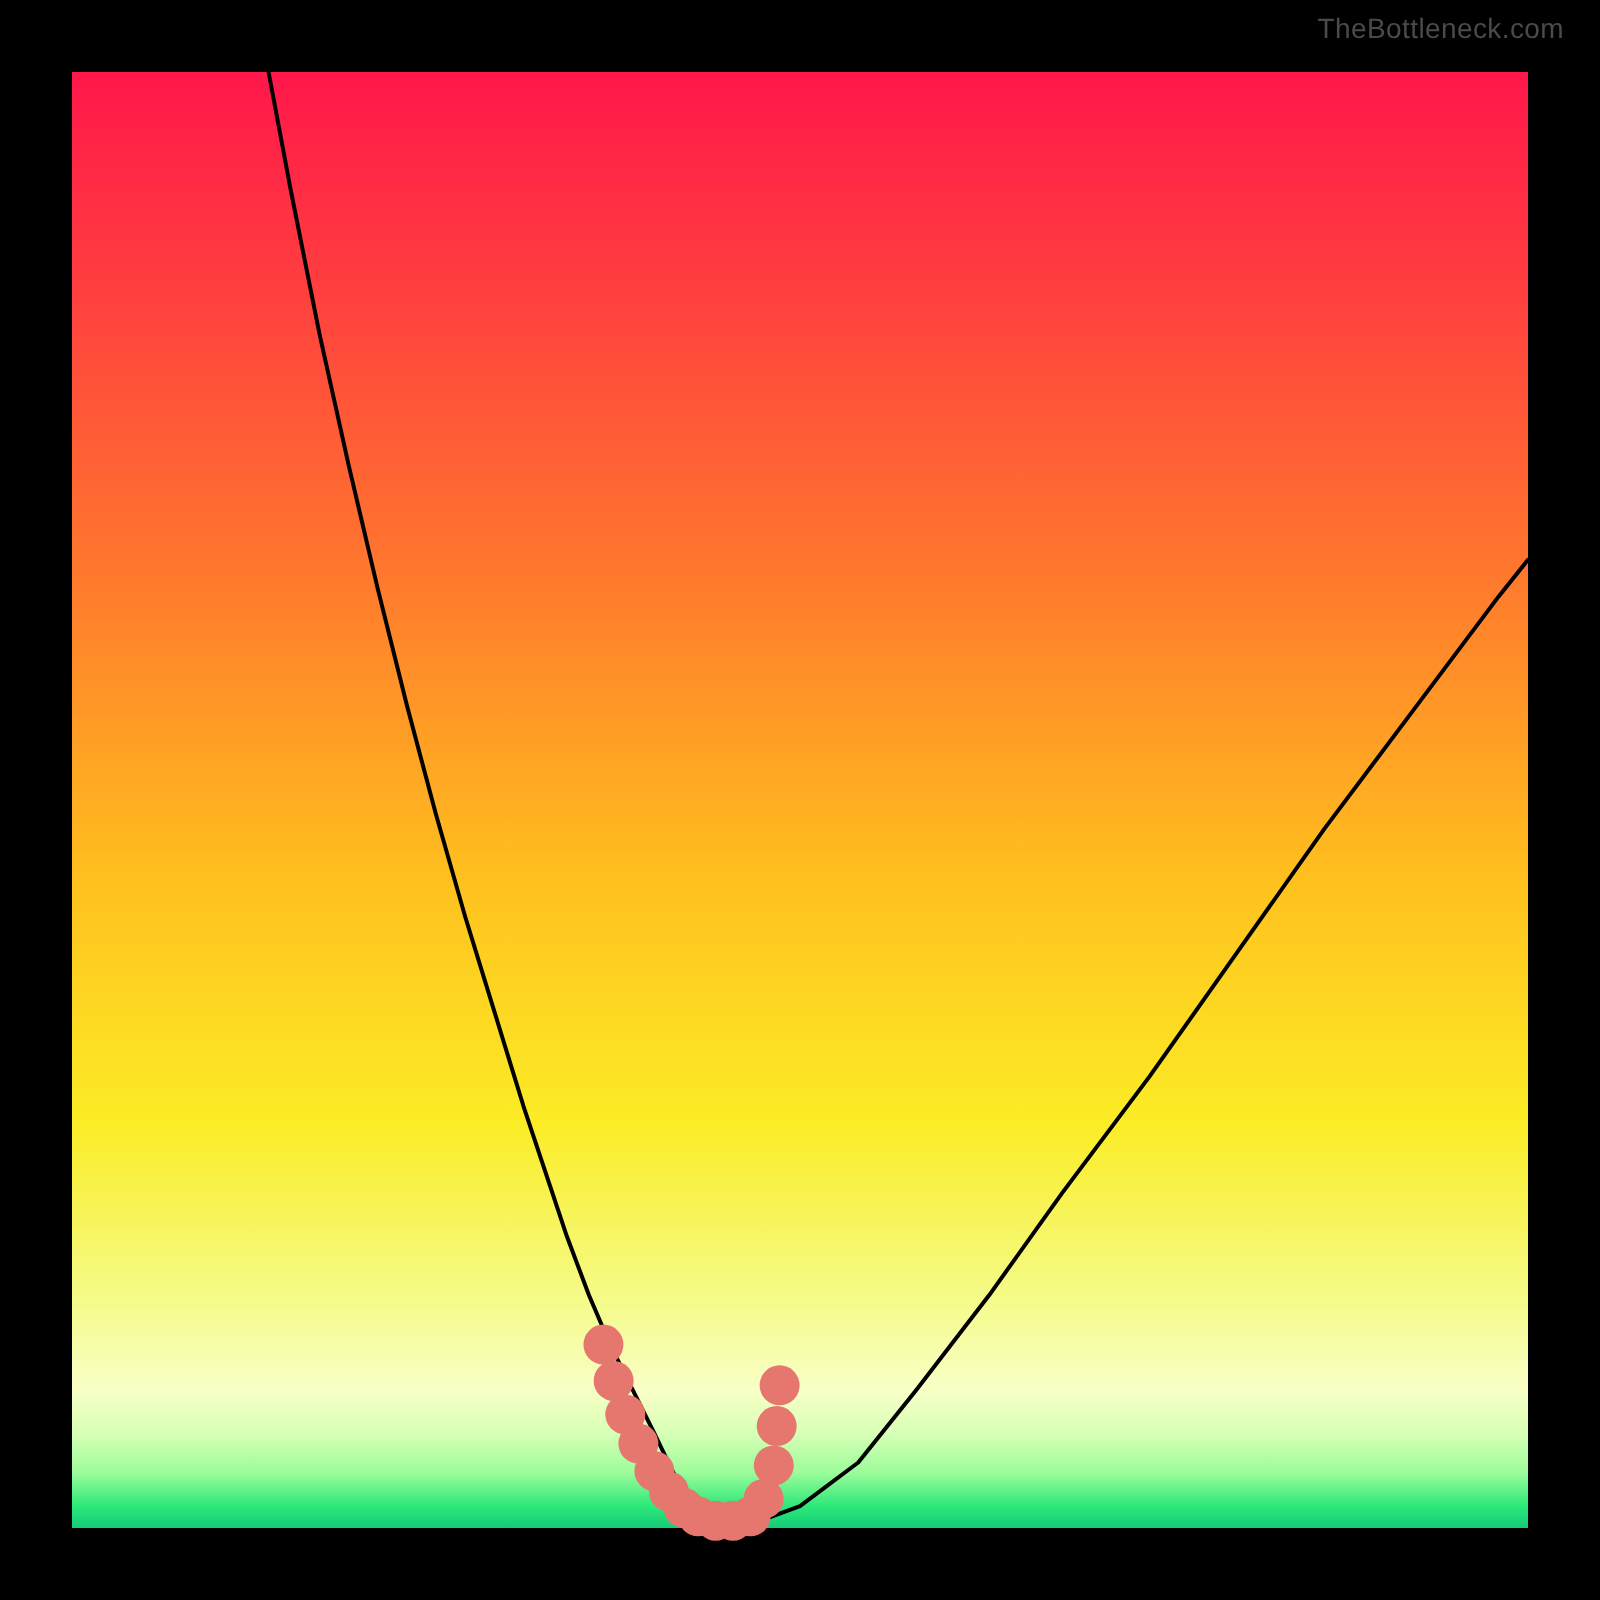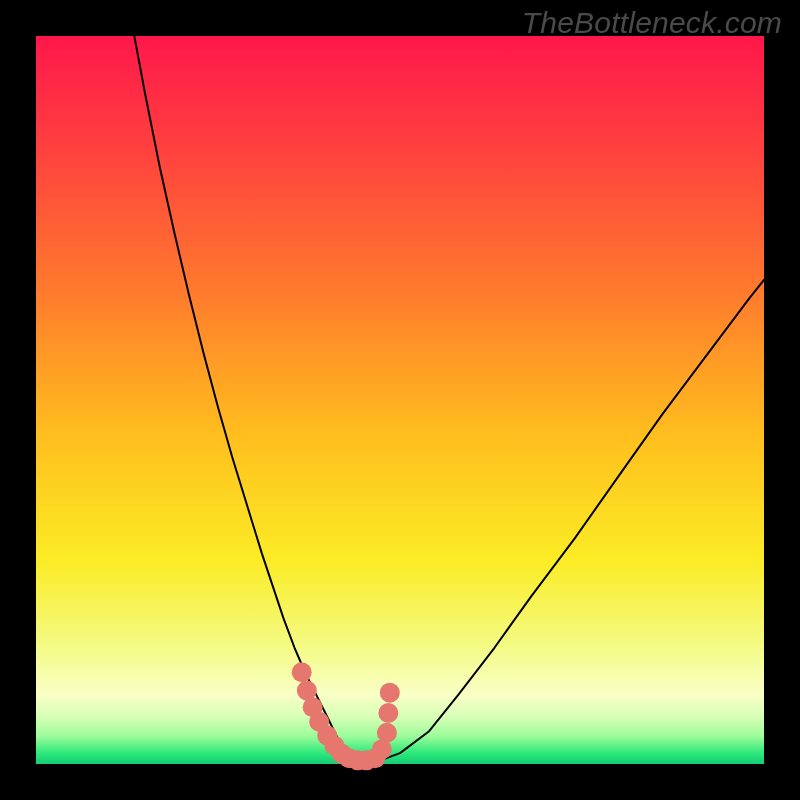--- a/index.html
+++ b/index.html
@@ -15,25 +15,24 @@
     position: relative;
     width: 800px;
     height: 800px;
     background: #000;
   }
   .watermark {
     position: absolute;
     top: 6px;
     right: 18px;
     color: #4a4a4a;
-    font-size: 30px;
+    font-size: 14px;
     font-weight: 500;
     letter-spacing: 0.2px;
     z-index: 5;
-    font-style: italic;
   }
   svg.plot {
     position: absolute;
     left: 0;
     top: 0;
     width: 800px;
     height: 800px;
   }
 </style>
 </head>

